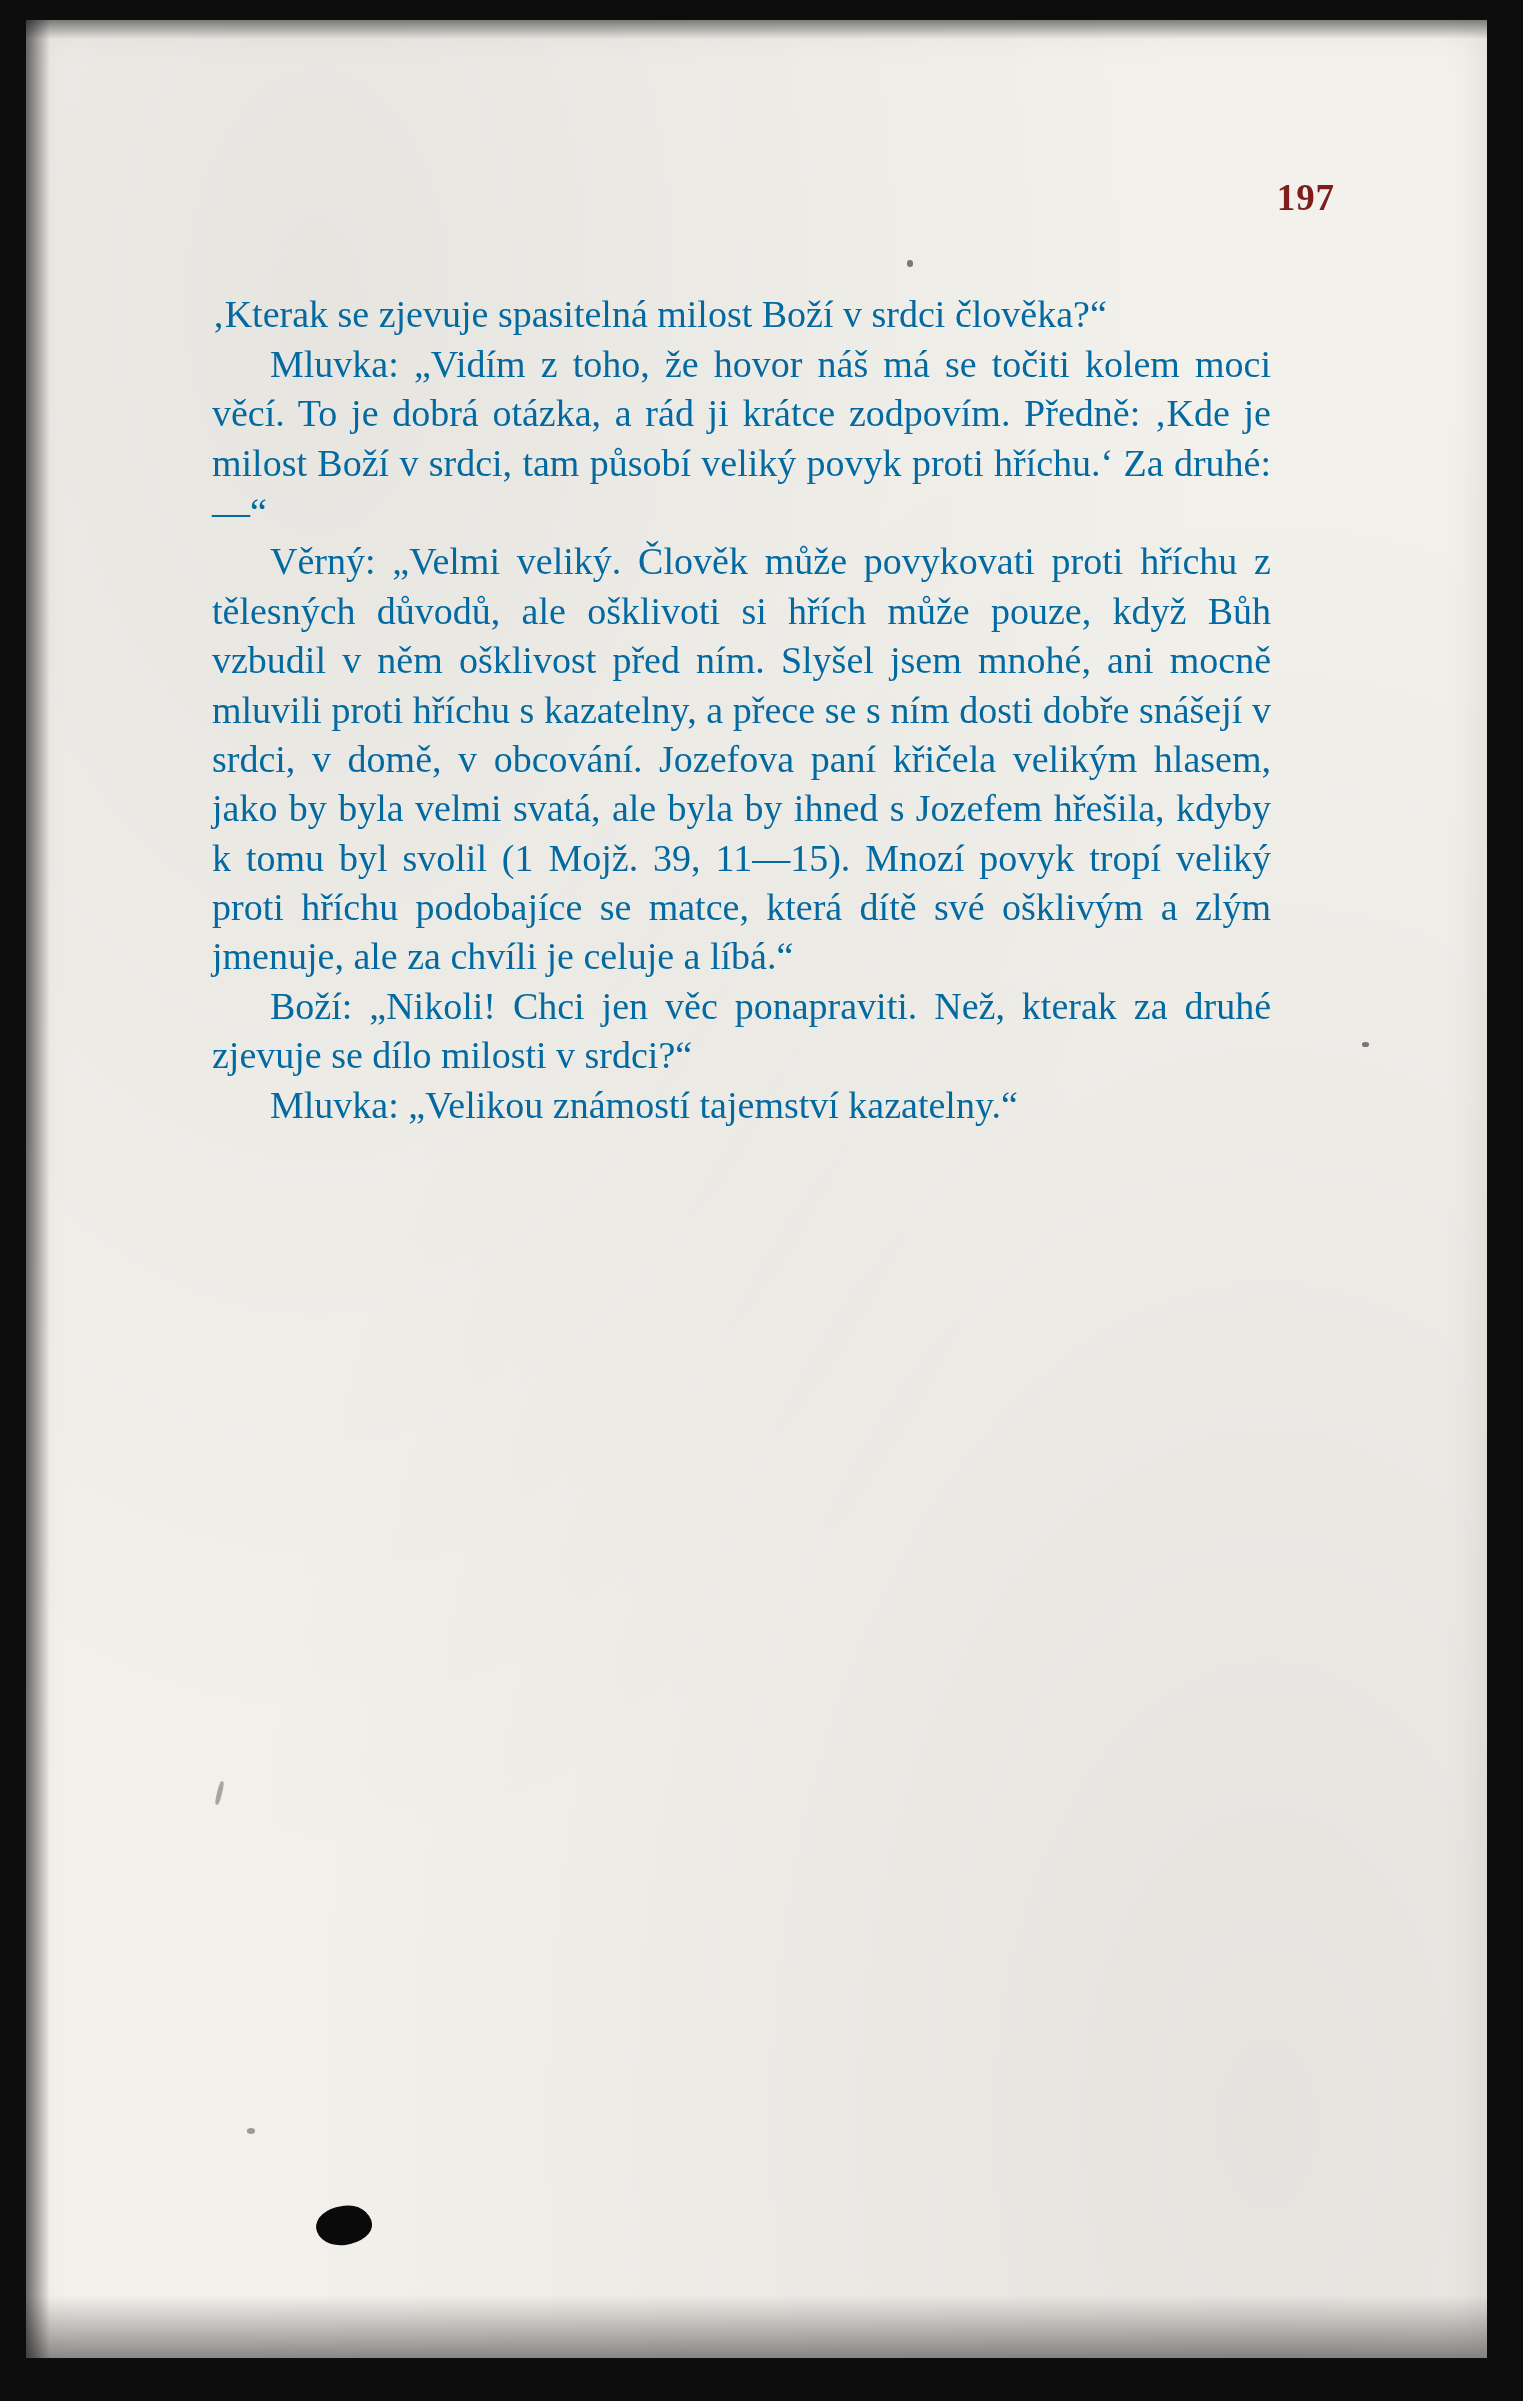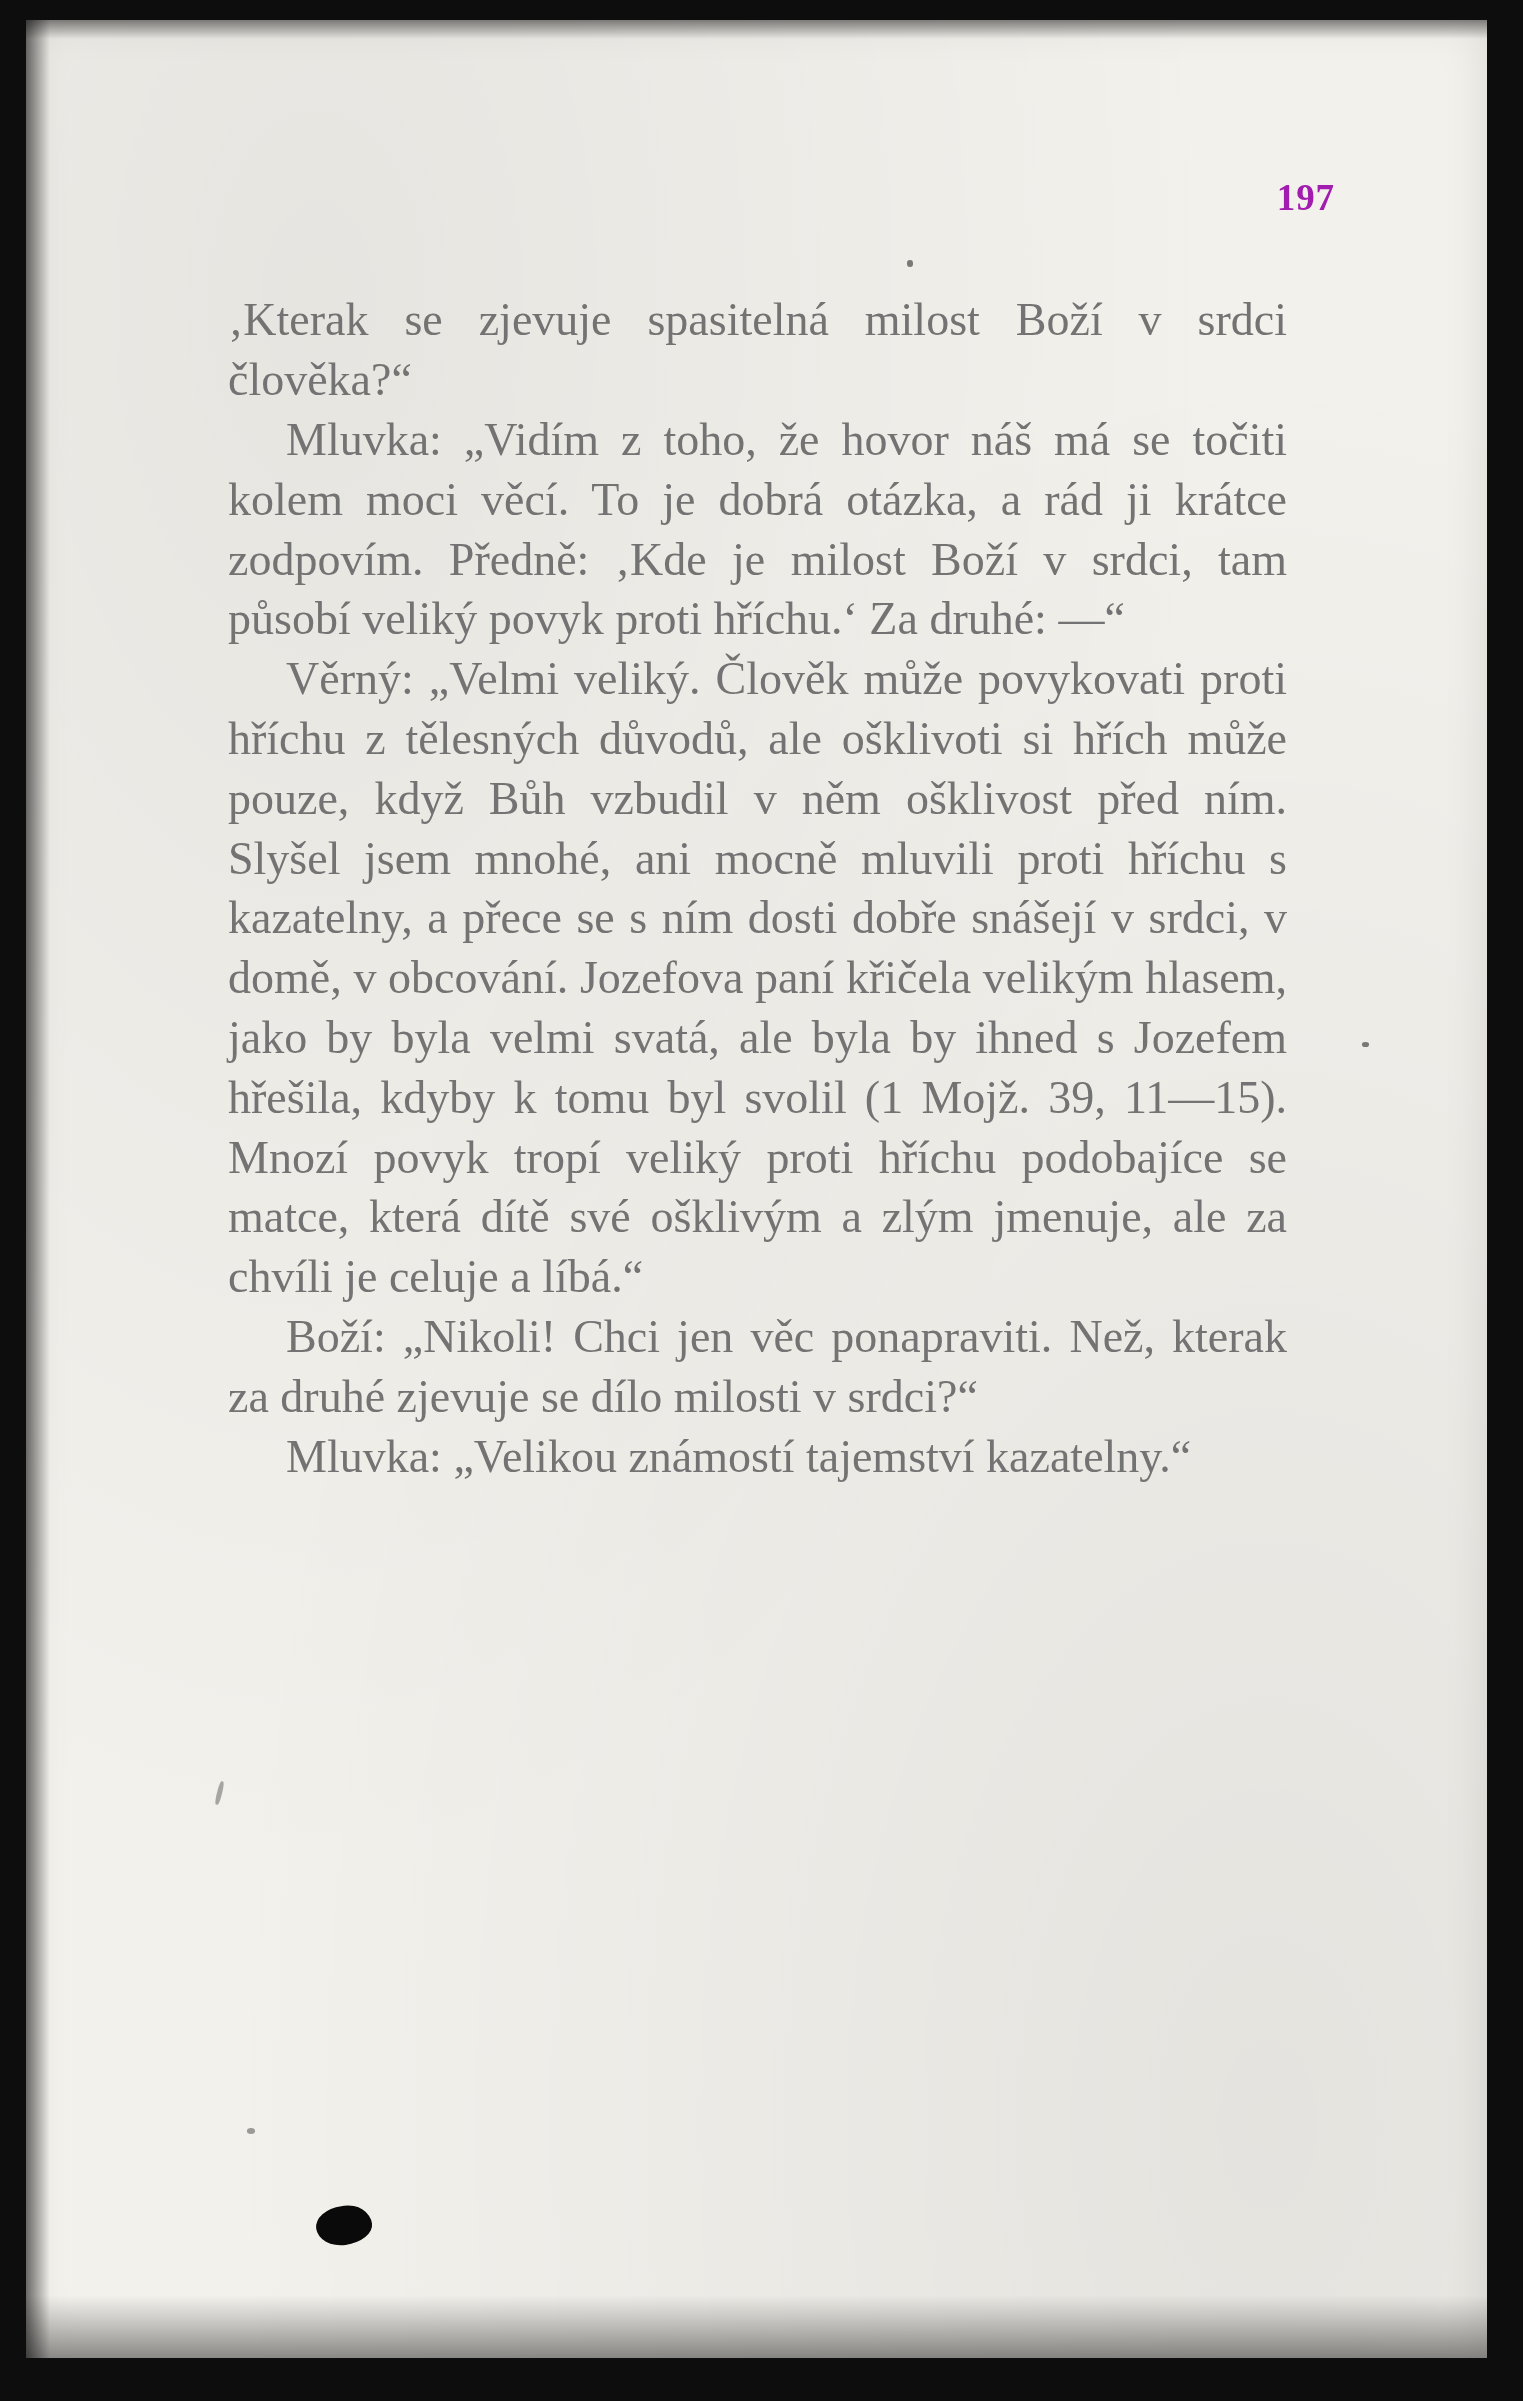--- a/index.html
+++ b/index.html
@@ -63,30 +63,30 @@
     pointer-events: none;
   }
 
   .page-number {
     position: absolute;
     right: 152px;
     top: 156px;
     font-size: 37px;
     font-weight: 700;
     letter-spacing: 0.9px;
-    color: #a21caf;
+    color: #7f1d1d;
   }
 
   .text-column {
     position: absolute;
-    left: 202px;
+    left: 186px;
     top: 270px;
     width: 1059px;
-    color: #737373;
-    font-size: 46px;
+    color: #0369a1;
+    font-size: 38px;
     line-height: 1.30;
     text-align: justify;
     text-justify: inter-word;
   }
   .para {
     margin: 0 0 0 0;
     text-indent: 58px;
     hyphens: manual;
   }
   .para.no-indent {

